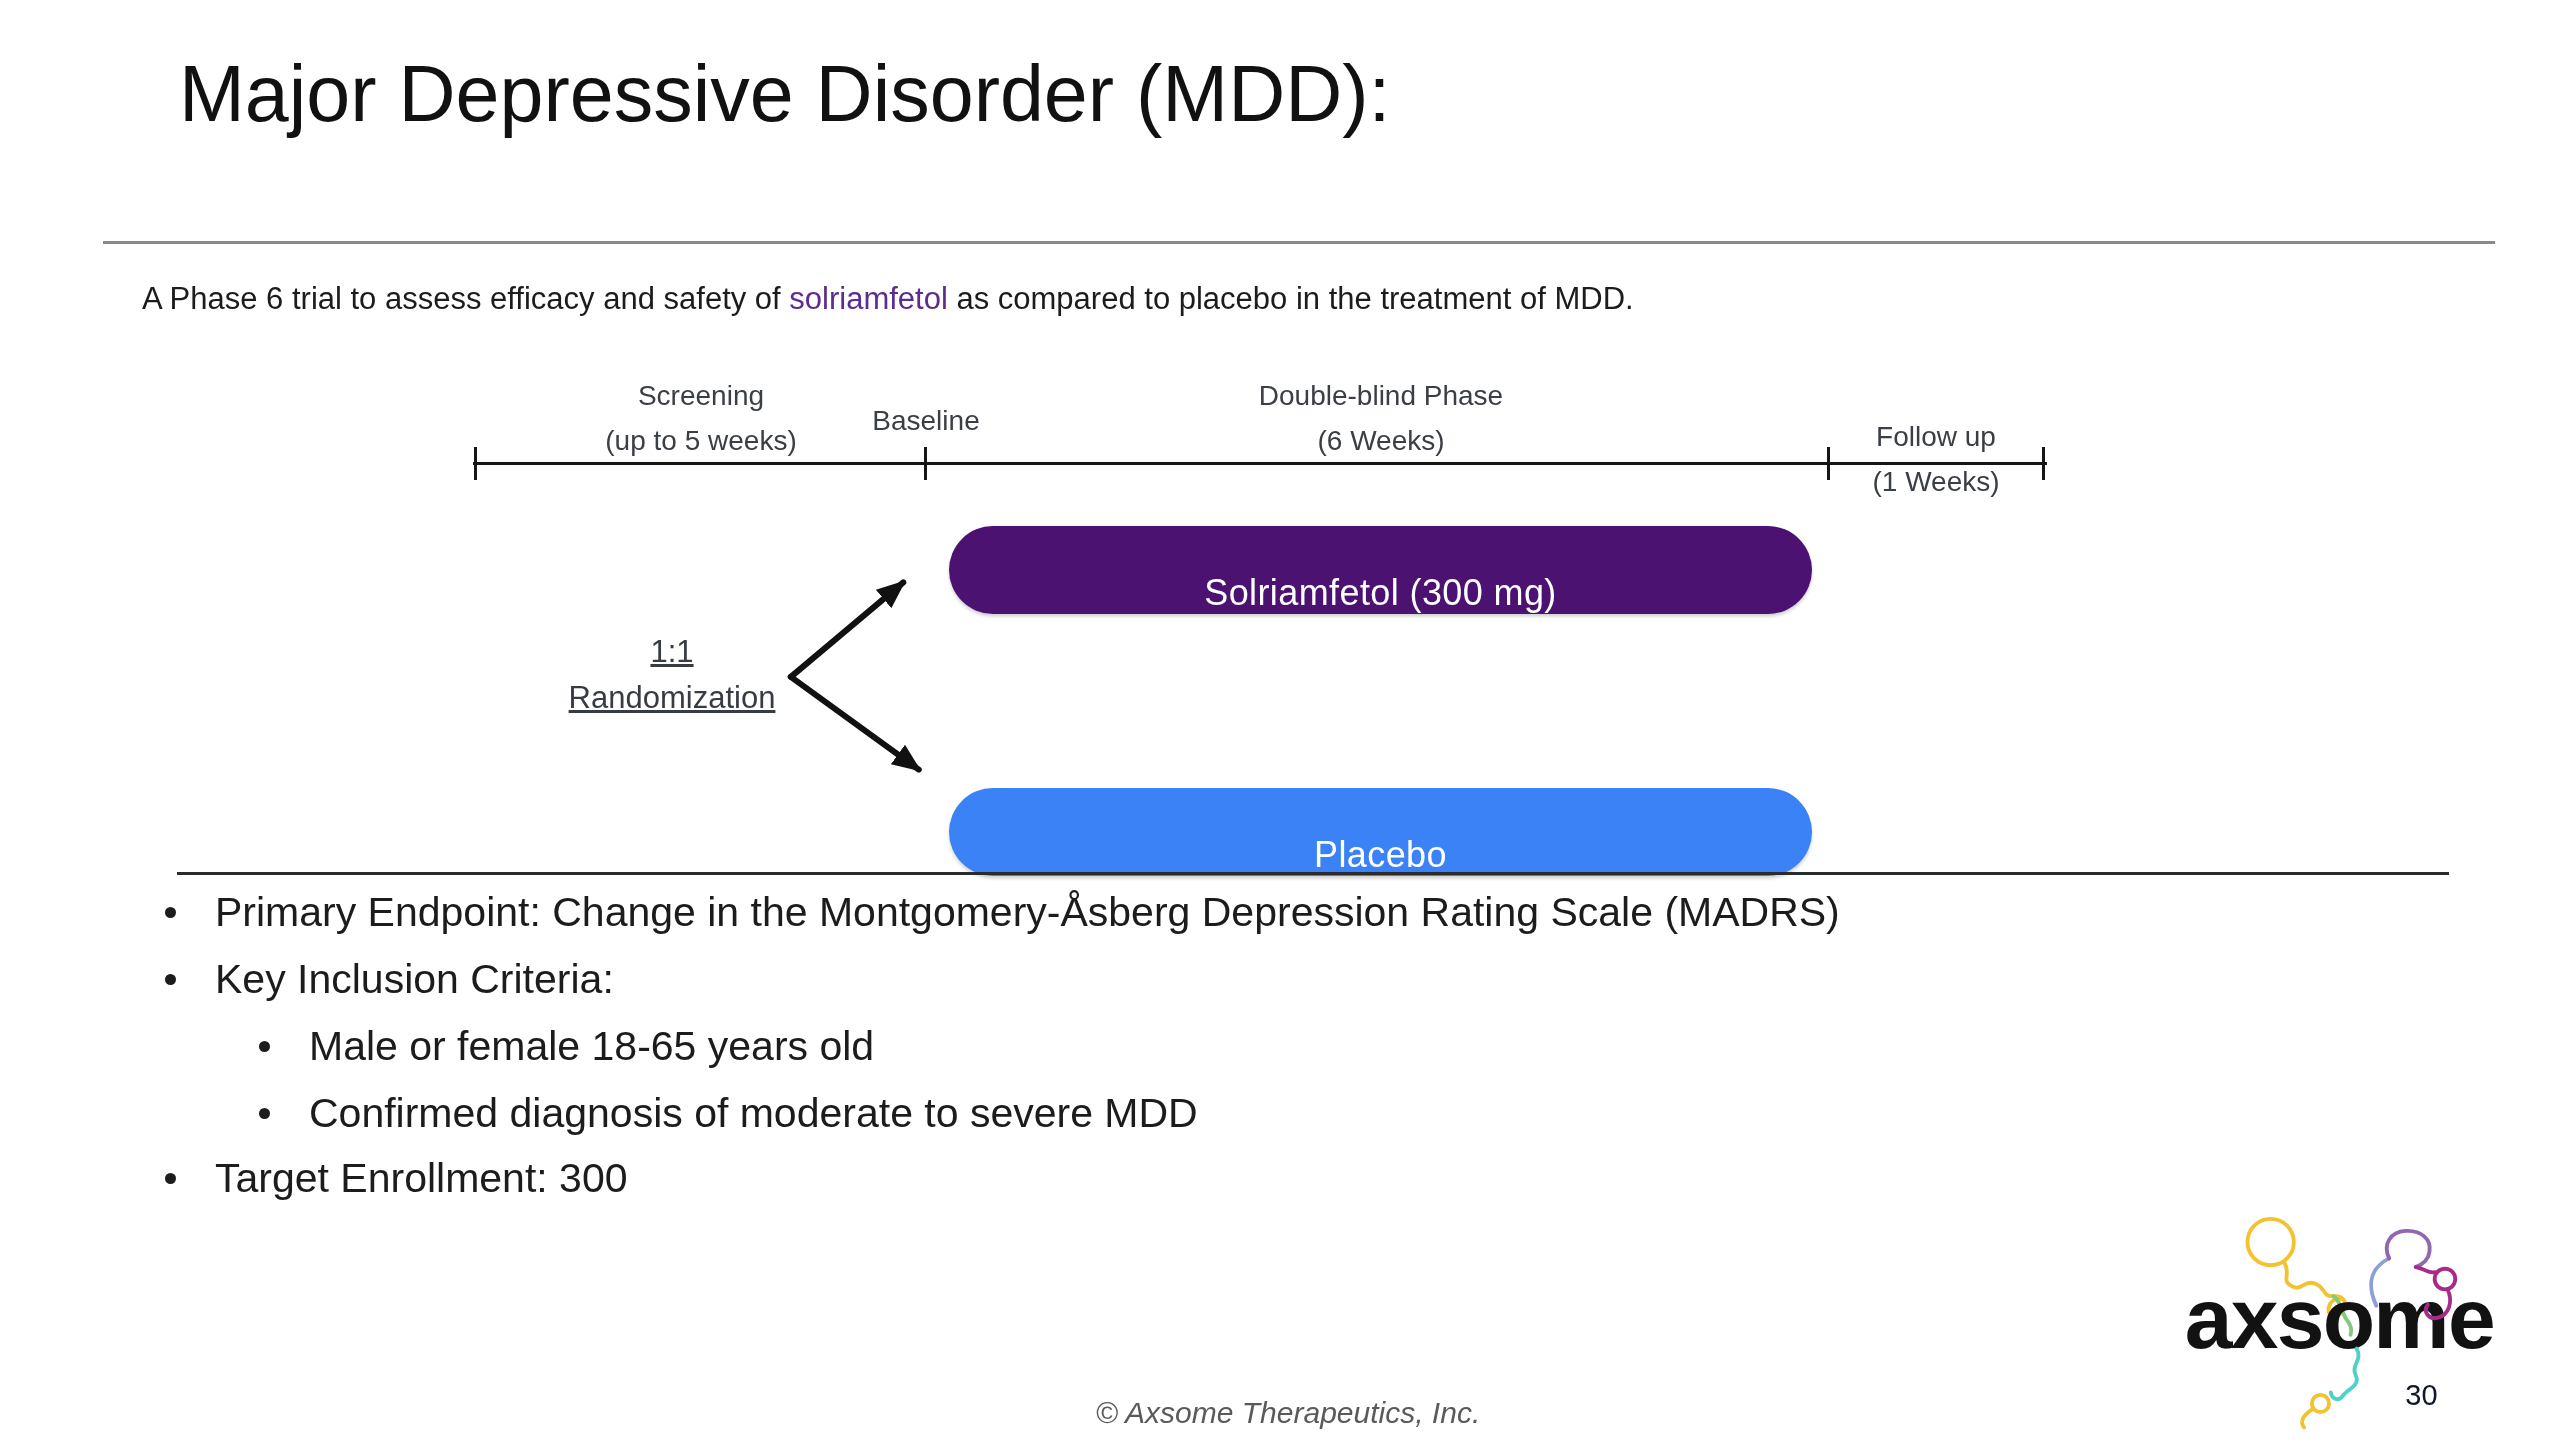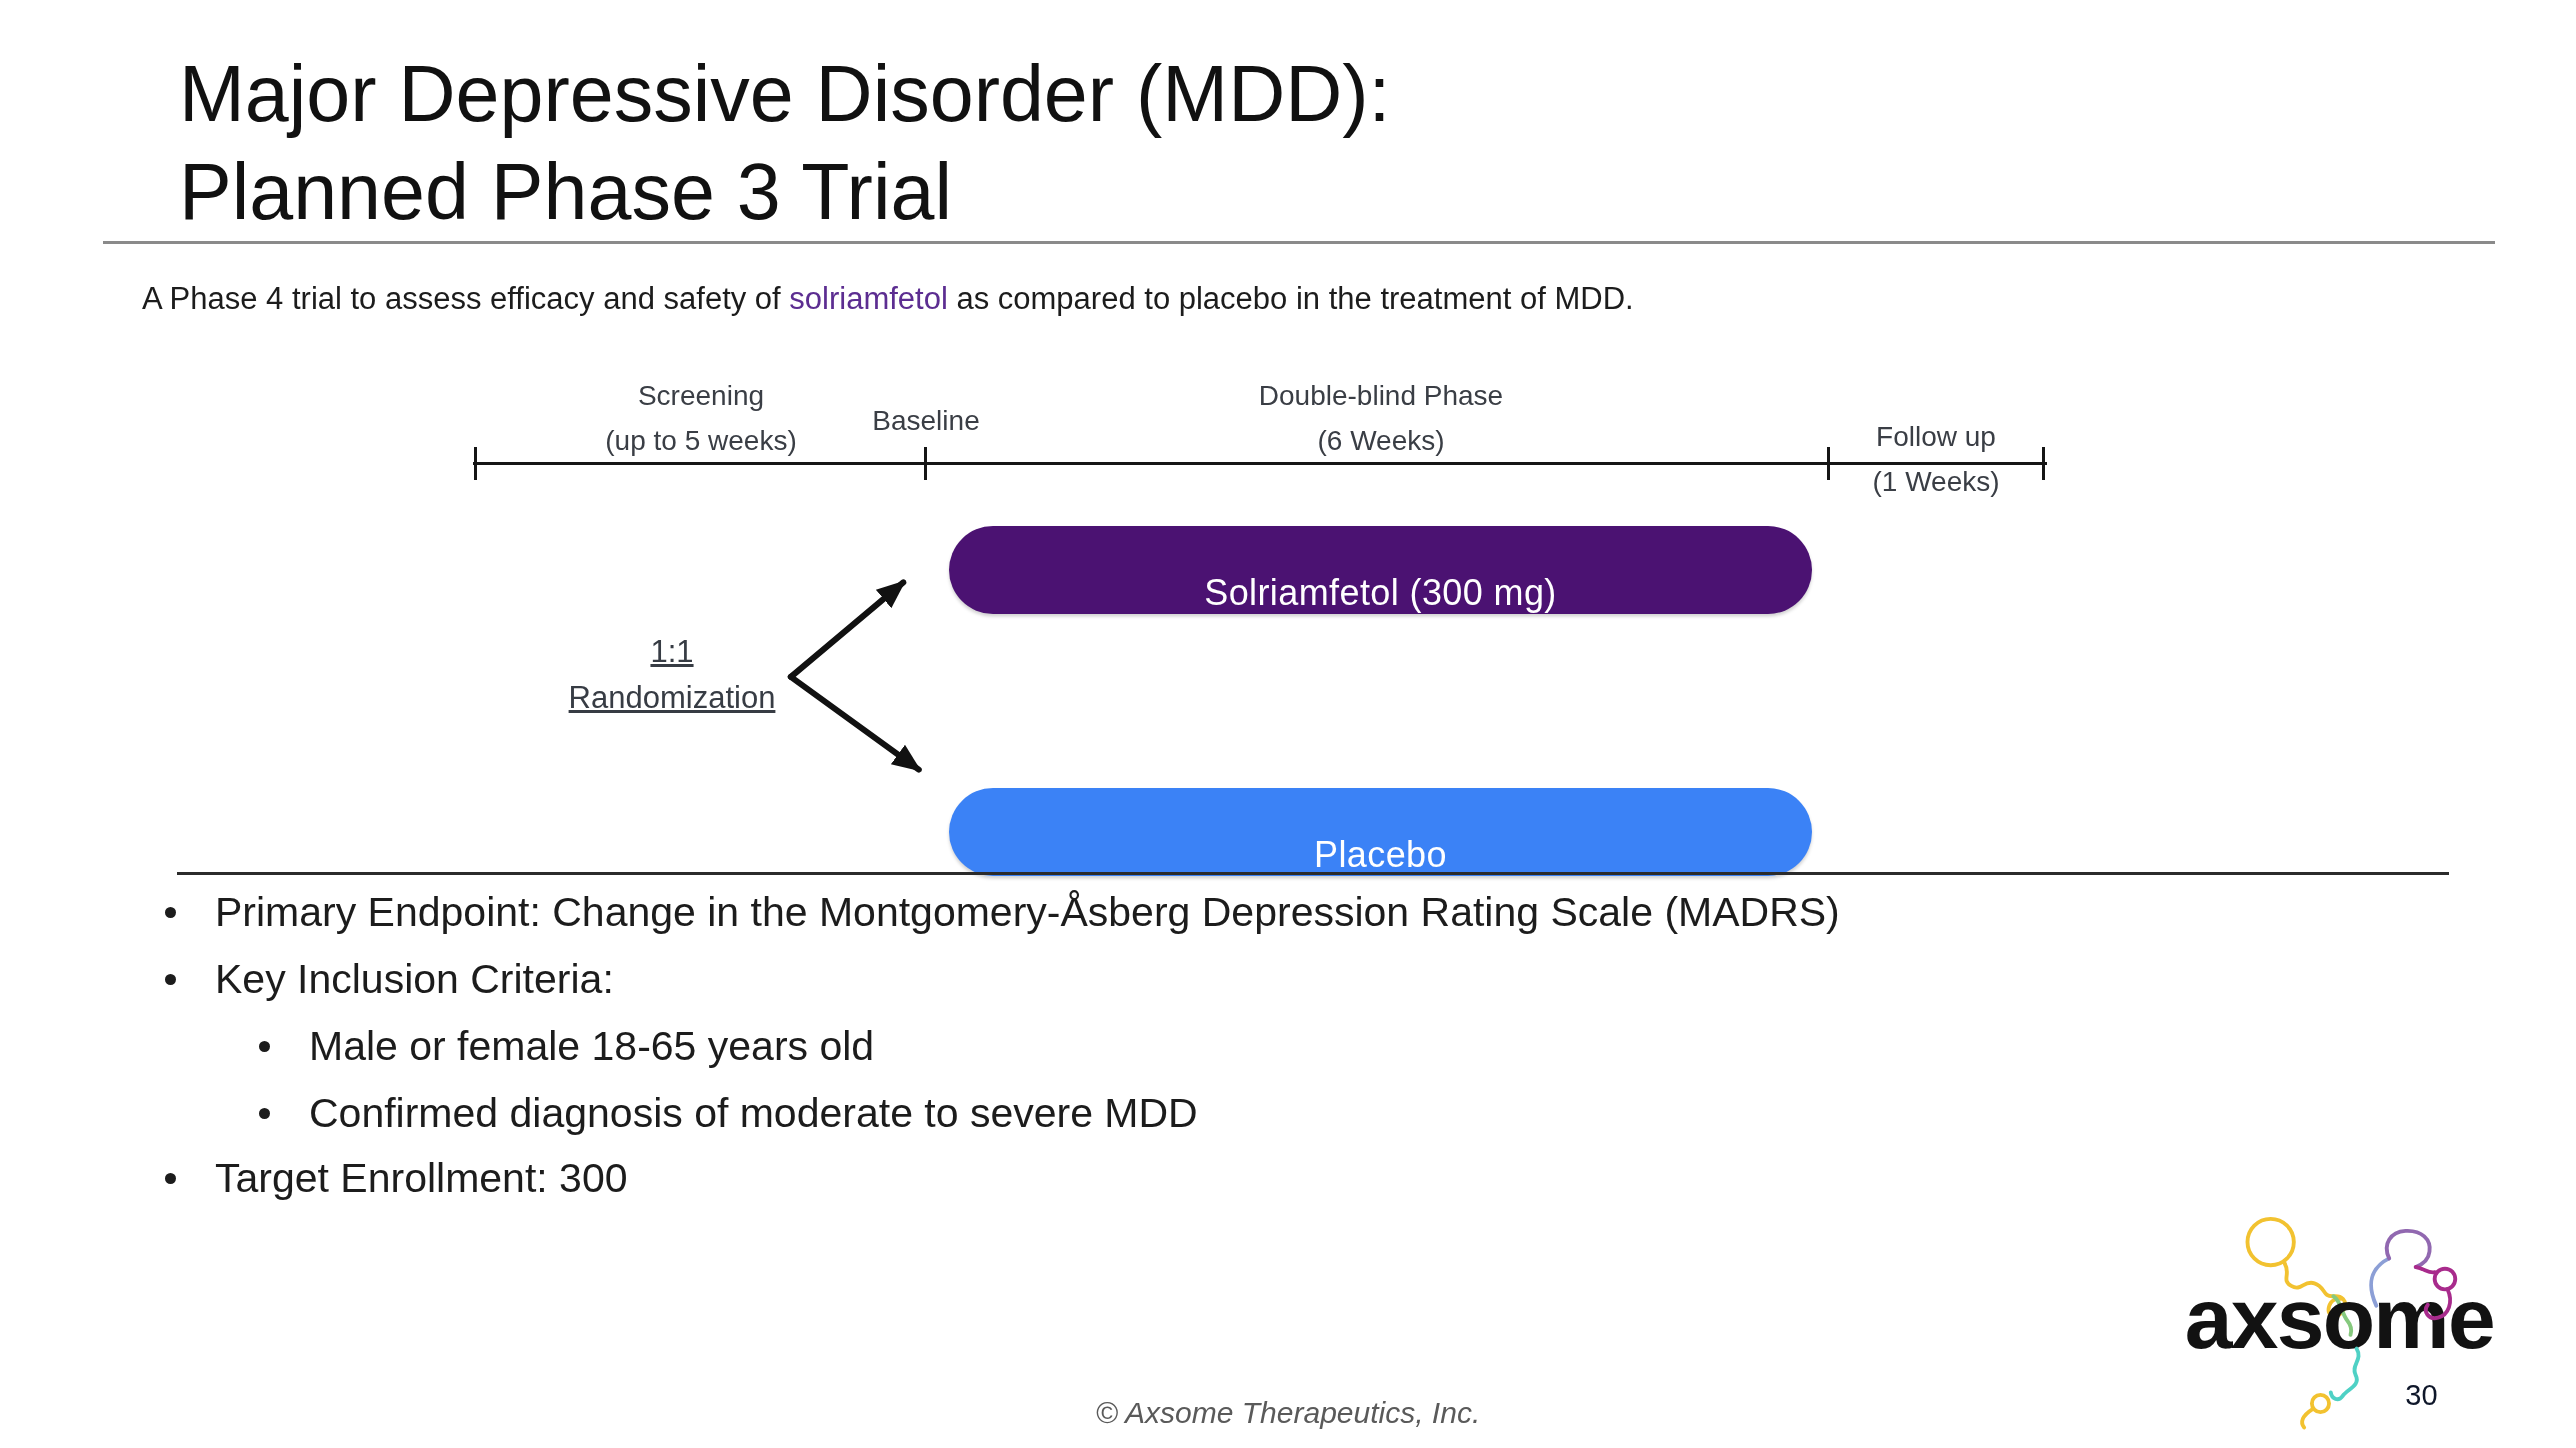--- a/index.html
+++ b/index.html
@@ -52,25 +52,24 @@
   svg{display:block;}
   .overlay{pointer-events:none;}
 </style>
 </head>
 <body>
 
 <div class="slide">
 
   <div class="abs title">
     <div>Major Depressive Disorder (MDD):</div>
-    <div>Planned Phase 3 Trial</div>
   </div>
   <div class="abs title-rule"></div>
 
-  <div class="abs subtitle"><span>A Phase 4 trial to assess efficacy and safety of </span><span class="hl">solriamfetol</span><span> as compared to placebo in the treatment of MDD.</span></div>
+  <div class="abs subtitle"><span>A Phase 6 trial to assess efficacy and safety of </span><span class="hl">solriamfetol</span><span> as compared to placebo in the treatment of MDD.</span></div>
 
   <div class="abs phase-label" style="left:701px;top:373px;">
     <div>Screening</div>
     <div>(up to 5 weeks)</div>
   </div>
   <div class="abs phase-label" style="left:926px;top:398px;">
     <div>Baseline</div>
   </div>
   <div class="abs phase-label" style="left:1381px;top:373px;">
     <div>Double-blind Phase</div>

